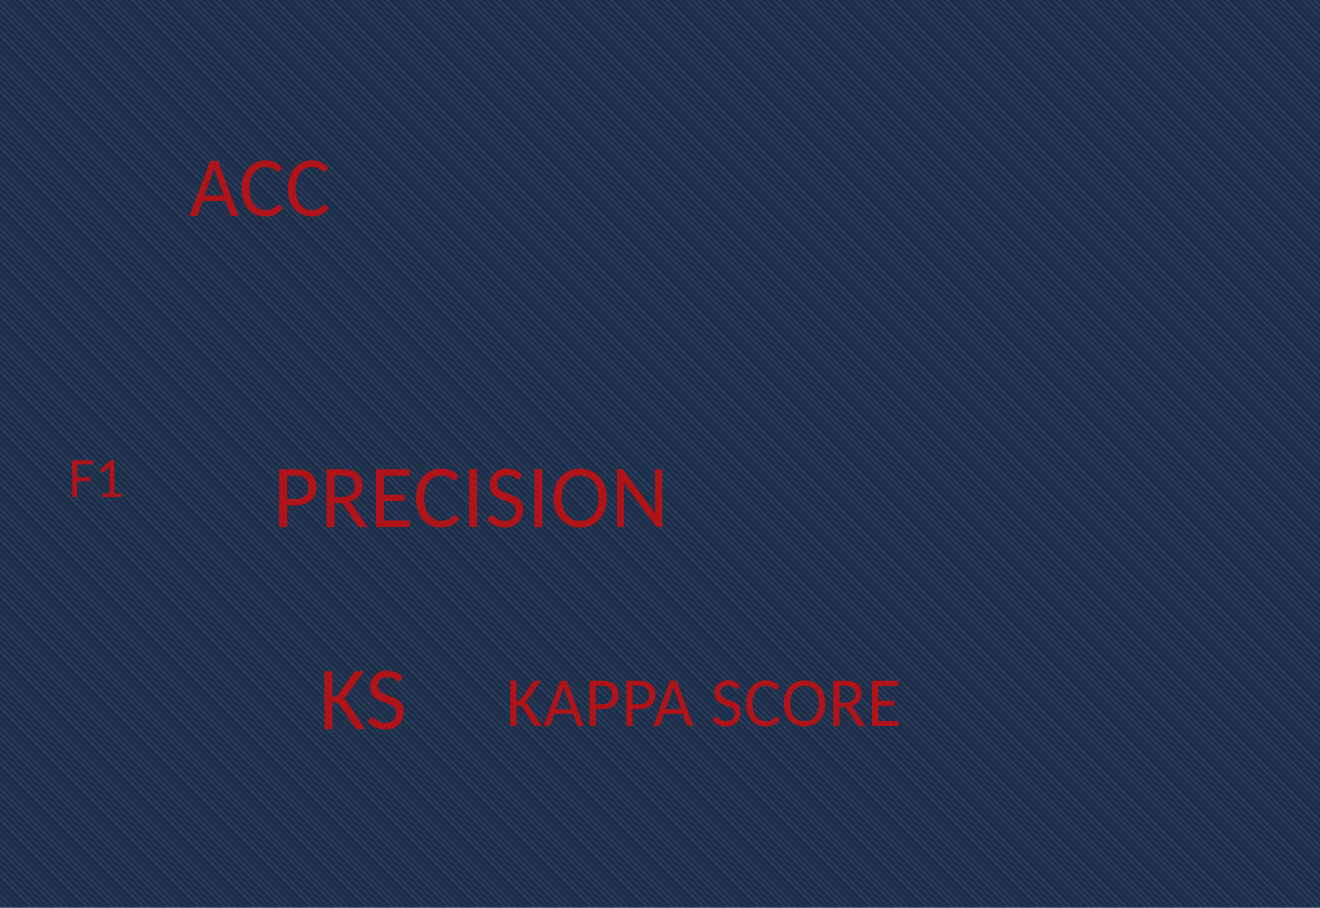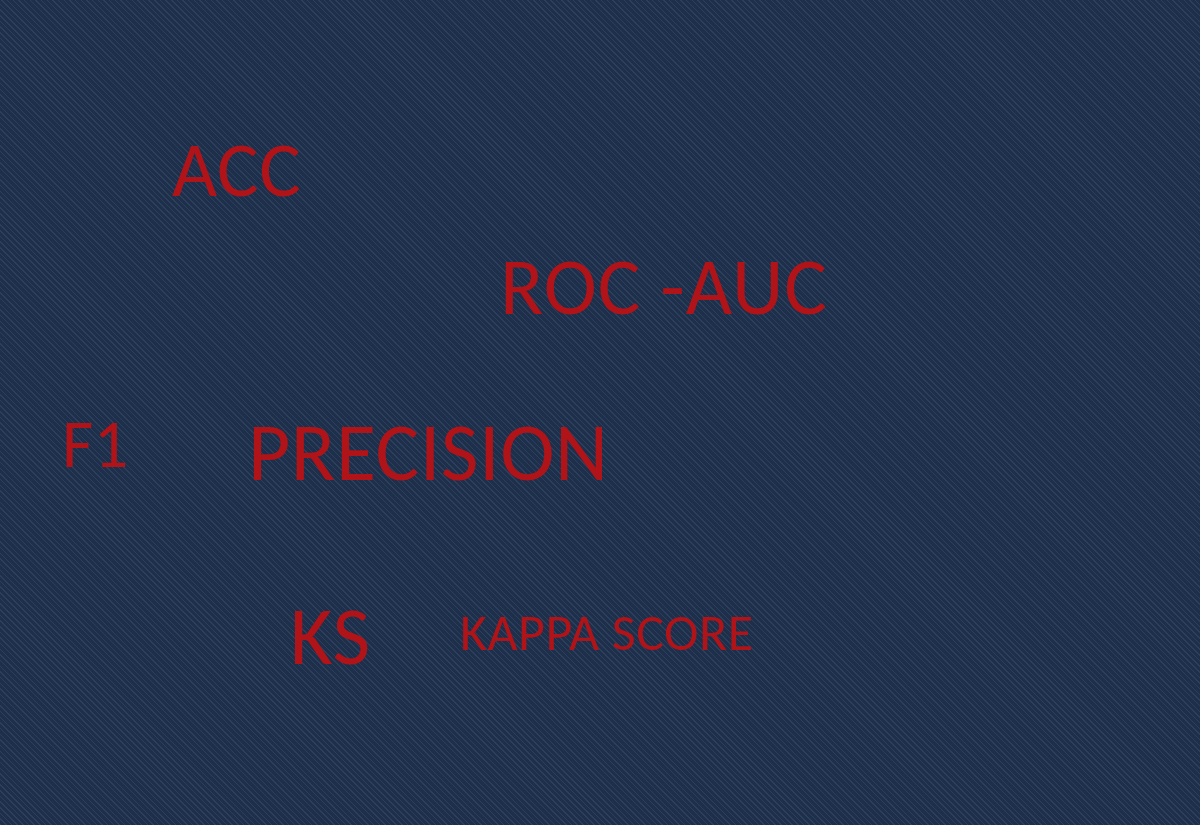--- a/index.html
+++ b/index.html
@@ -29,28 +29,27 @@
     .label {
       position: absolute;
       color: #b01318;
       font-weight: 400;
       white-space: nowrap;
       letter-spacing: 0.5px;
     }
     .recall { left: 400px; top: 68px; font-size: 84px; }
     .acc { left: 172px; top: 122px; font-size: 78px; }
     .rocauc { left: 500px; top: 238px; font-size: 80px; letter-spacing: 1px; }
-    .f1 { left: 62px; top: 402px; font-size: 68px; }
+    .f1 { left: 62px; top: 402px; font-size: 52px; }
     .precision { left: 248px; top: 402px; font-size: 82px; }
     .ks { left: 290px; top: 586px; font-size: 82px; }
-    .kappa { left: 460px; top: 600px; font-size: 52px; }
+    .kappa { left: 460px; top: 600px; font-size: 64px; }
   </style>
 </head>
 <body>
 
 <div class="canvas">
   <div class="label acc">ACC</div>
-  <div class="label rocauc">ROC -AUC</div>
   <div class="label f1">F1</div>
   <div class="label ks">KS</div>
   <div class="label precision">PRECISION</div>
   <div class="label kappa">KAPPA SCORE</div>
 </div>
 
 </body></html>

